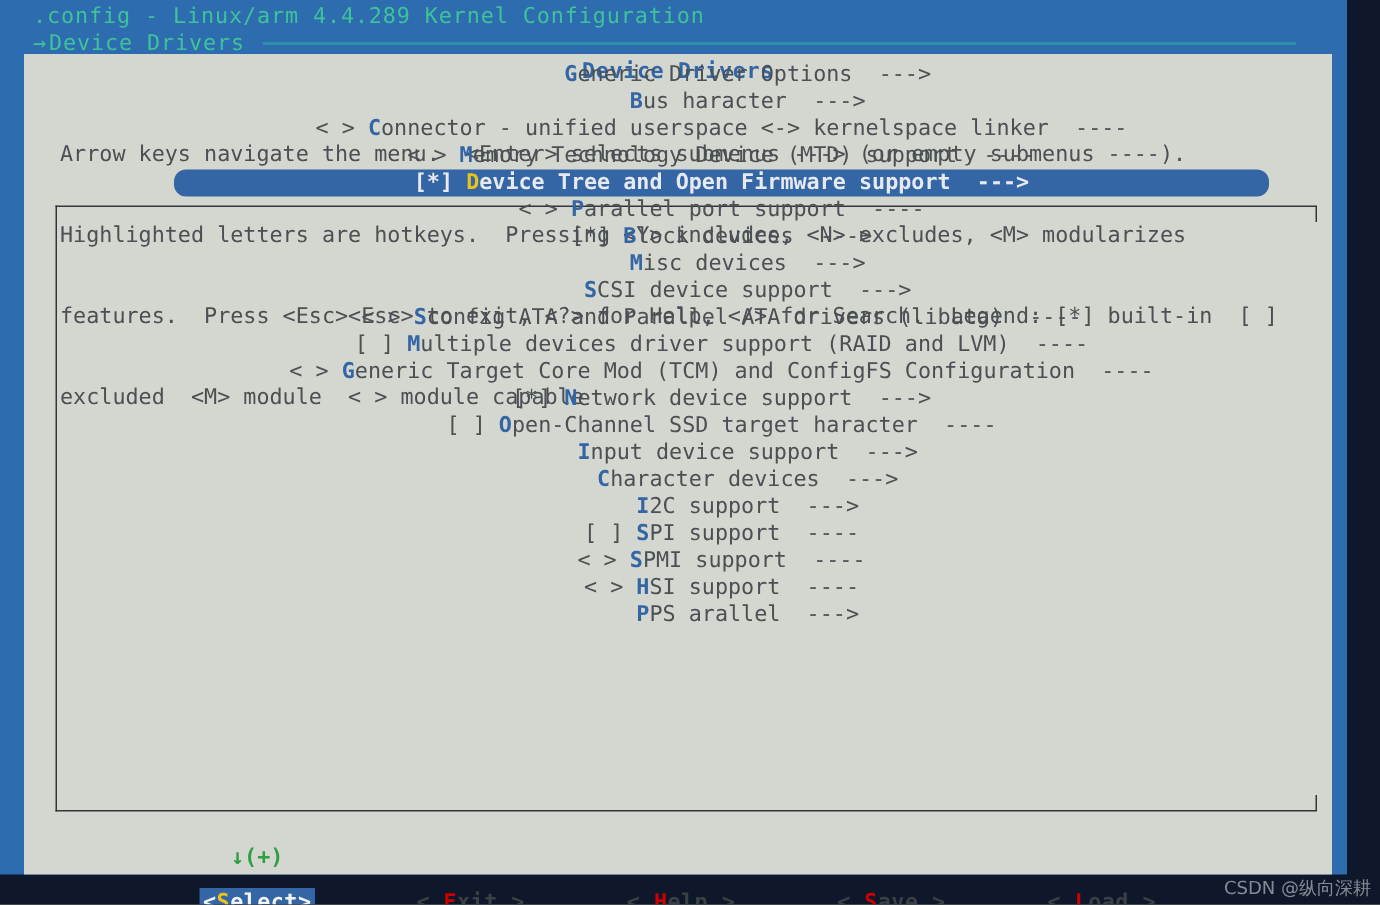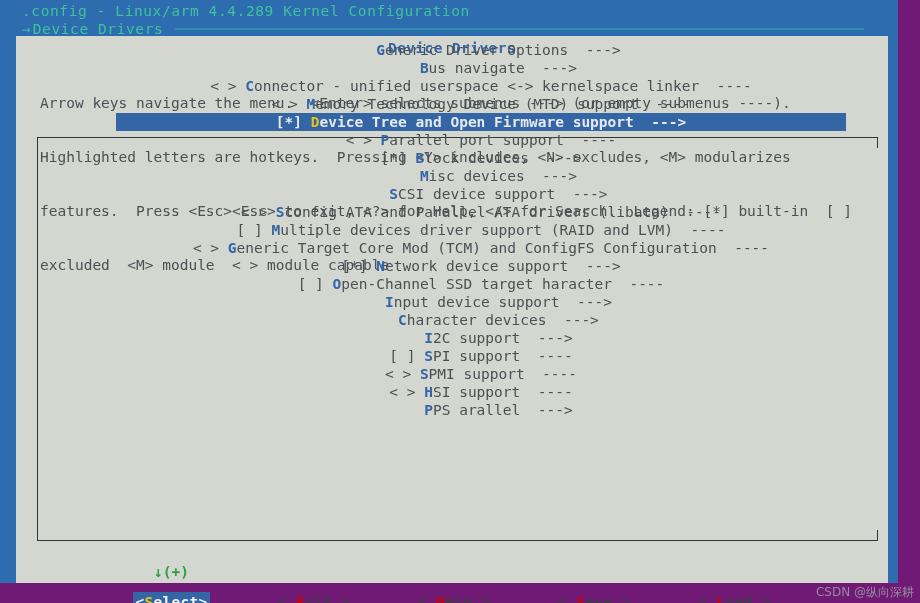--- a/index.html
+++ b/index.html
@@ -10,21 +10,21 @@
   body {
     font-family: "DejaVu Sans Mono", "Liberation Mono", monospace;
   }
 
   
   #screen {
     position: relative;
     width: 920px;
     height: 603px;
     overflow: hidden;
-    background: #701a75;          
+    background: #0f172a;          
     font-size: 14.5px;
     line-height: 18px;
     -webkit-font-smoothing: none;
   }
 
   
   #term-bg {
     position: absolute;
     left: 0; top: 0;
     width: 898px;
@@ -147,20 +147,21 @@
   .menu-row .label {
     color: #4b5054;
   }
   .menu-row .arrow {
     color: #4b5054;
   }
   
   .menu-row.selected {
     background: #3465a4;
     color: #e6eaf0;
+    border-radius: 8px;
   }
   .menu-row.selected .marker,
   .menu-row.selected .label,
   .menu-row.selected .arrow {
     color: #e6eaf0;
     font-weight: bold;
   }
   .menu-row.selected .hot {
     color: #e8c41a;
     font-weight: bold;
@@ -238,21 +239,21 @@
       <div>excluded  &lt;M&gt; module  &lt; &gt; module capable</div>
     </div>
 
     <div id="list-frame">
       <div id="frame-right-top"></div>
       <div id="frame-right-bot"></div>
     </div>
 
     <div id="menu-list">
         <div class="menu-row"><span class="marker">    </span><span class="hot">G</span><span class="label">eneric Driver Options</span><span class="arrow">  ---&gt;</span></div>
-        <div class="menu-row"><span class="marker">    </span><span class="hot">B</span><span class="label">us navigate</span><span class="arrow">  ---&gt;</span></div>
+        <div class="menu-row"><span class="marker">    </span><span class="hot">B</span><span class="label">us haracter</span><span class="arrow">  ---&gt;</span></div>
         <div class="menu-row"><span class="marker">&lt; &gt; </span><span class="hot">C</span><span class="label">onnector - unified userspace &lt;-&gt; kernelspace linker</span><span class="arrow">  ----</span></div>
         <div class="menu-row"><span class="marker">&lt; &gt; </span><span class="hot">M</span><span class="label">emory Technology Device (MTD) support</span><span class="arrow">  ----</span></div>
         <div class="menu-row selected"><span class="marker">[*] </span><span class="hot">D</span><span class="label">evice Tree and Open Firmware support</span><span class="arrow">  ---&gt;</span></div>
         <div class="menu-row"><span class="marker">&lt; &gt; </span><span class="hot">P</span><span class="label">arallel port support</span><span class="arrow">  ----</span></div>
         <div class="menu-row"><span class="marker">[*] </span><span class="hot">B</span><span class="label">lock devices</span><span class="arrow">  ---&gt;</span></div>
         <div class="menu-row"><span class="marker">    </span><span class="hot">M</span><span class="label">isc devices</span><span class="arrow">  ---&gt;</span></div>
         <div class="menu-row"><span class="marker">    </span><span class="hot">S</span><span class="label">CSI device support</span><span class="arrow">  ---&gt;</span></div>
         <div class="menu-row"><span class="marker">&lt; &gt; </span><span class="hot">S</span><span class="label">config ATA and Parallel ATA drivers (libata)</span><span class="arrow">  ----</span></div>
         <div class="menu-row"><span class="marker">[ ] </span><span class="hot">M</span><span class="label">ultiple devices driver support (RAID and LVM)</span><span class="arrow">  ----</span></div>
         <div class="menu-row"><span class="marker">&lt; &gt; </span><span class="hot">G</span><span class="label">eneric Target Core Mod (TCM) and ConfigFS Configuration</span><span class="arrow">  ----</span></div>

